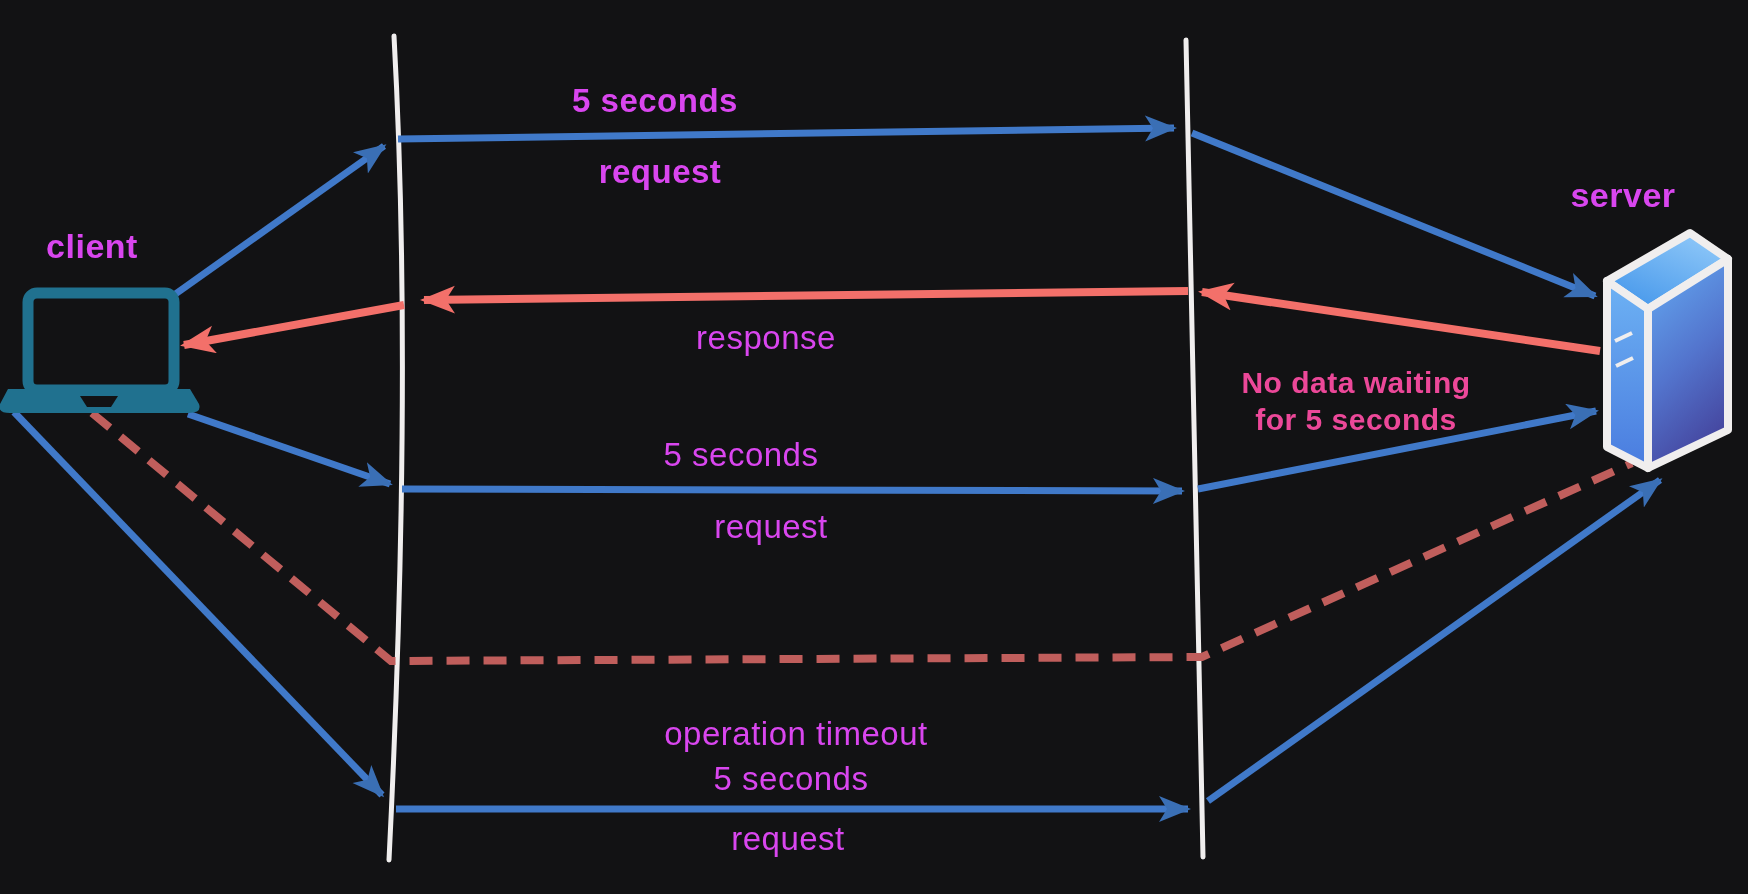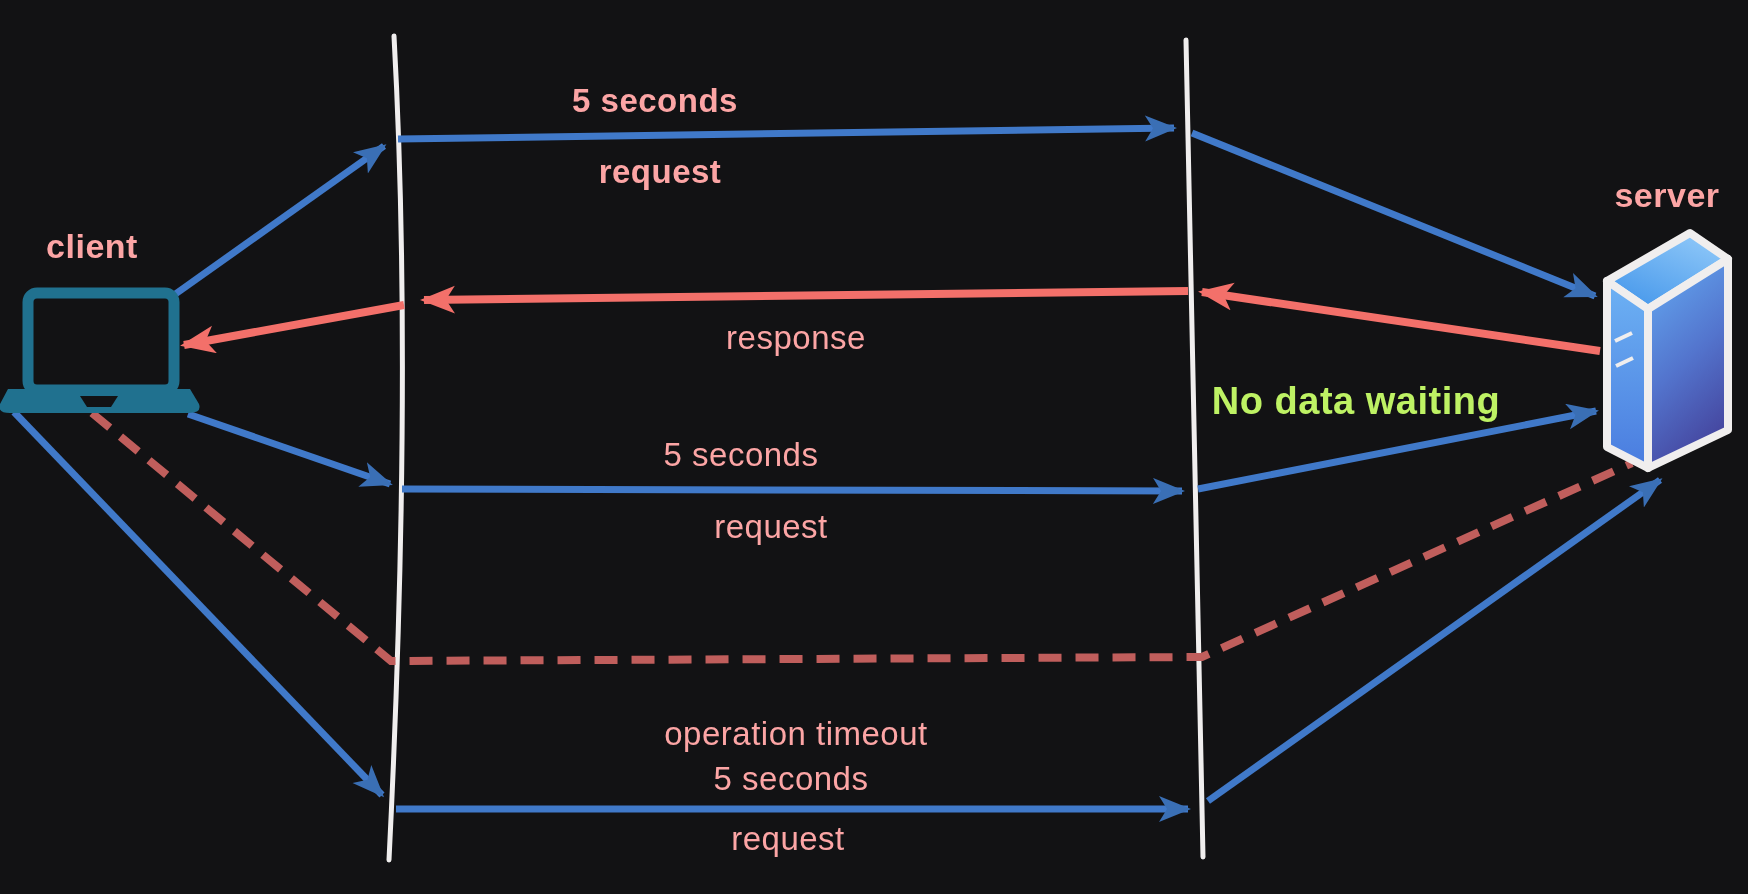--- a/index.html
+++ b/index.html
@@ -8,30 +8,30 @@
     width:1748px;height:894px;
     background:#121214;
     overflow:hidden;
     font-family:"Liberation Sans",sans-serif;
   }
   .stage svg{position:absolute;left:0;top:0;}
   .lbl{
     position:absolute;
     transform:translate(-50%,-50%);
     white-space:nowrap;
-    color:#fca5a5;
+    color:#d946ef;
     font-size:33px;
     letter-spacing:.5px;
   }
   .lbl.bold{font-weight:bold;}
   .actor{font-size:34px;font-weight:bold;}
   .note{
-    color:#bef264;
+    color:#ec4899;
     font-weight:bold;
-    font-size:38px;
+    font-size:30px;
     line-height:37px;
     text-align:center;
   }
 </style>
 </head>
 <body>
 
 <div class="stage">
 
   <svg width="1748" height="894" viewBox="0 0 1748 894">
@@ -87,29 +87,30 @@
     <g stroke="#f0eeee" stroke-width="8" stroke-linejoin="round">
       <polygon points="1607,281 1690,233 1728,259 1648,309" fill="url(#gradTop)"></polygon>
       <polygon points="1648,309 1728,259 1728,430 1648,468" fill="url(#gradRight)"></polygon>
       <polygon points="1607,281 1648,309 1648,468 1607,447" fill="url(#gradLeft)"></polygon>
       <path d="M 1615 341 L 1632 333" stroke="#f0eeee" stroke-width="4" fill="none"></path>
       <path d="M 1616 366 L 1633 358" stroke="#f0eeee" stroke-width="4" fill="none"></path>
     </g>
   </svg>
 
   <div class="lbl actor" style="left:92px;top:246px;">client</div>
-  <div class="lbl actor" style="left:1623px;top:195px;margin-left:44px;">server</div>
+  <div class="lbl actor" style="left:1623px;top:195px;">server</div>
 
   <div class="lbl bold" style="left:655px;top:101px;">5 seconds</div>
   <div class="lbl bold" style="left:660px;top:172px;">request</div>
 
-  <div class="lbl" style="left:796px;top:338px;">response</div>
+  <div class="lbl" style="left:766px;top:338px;">response</div>
 
   <div class="lbl note" style="left:1356px;top:401px;">
     <div>No data waiting</div>
+    <div>for 5 seconds</div>
   </div>
 
   <div class="lbl" style="left:741px;top:455px;">5 seconds</div>
   <div class="lbl" style="left:771px;top:527px;">request</div>
 
   <div class="lbl" style="left:796px;top:700px;margin-top:34px;">operation timeout</div>
 
   <div class="lbl" style="left:791px;top:779px;">5 seconds</div>
   <div class="lbl" style="left:788px;top:839px;">request</div>
 

